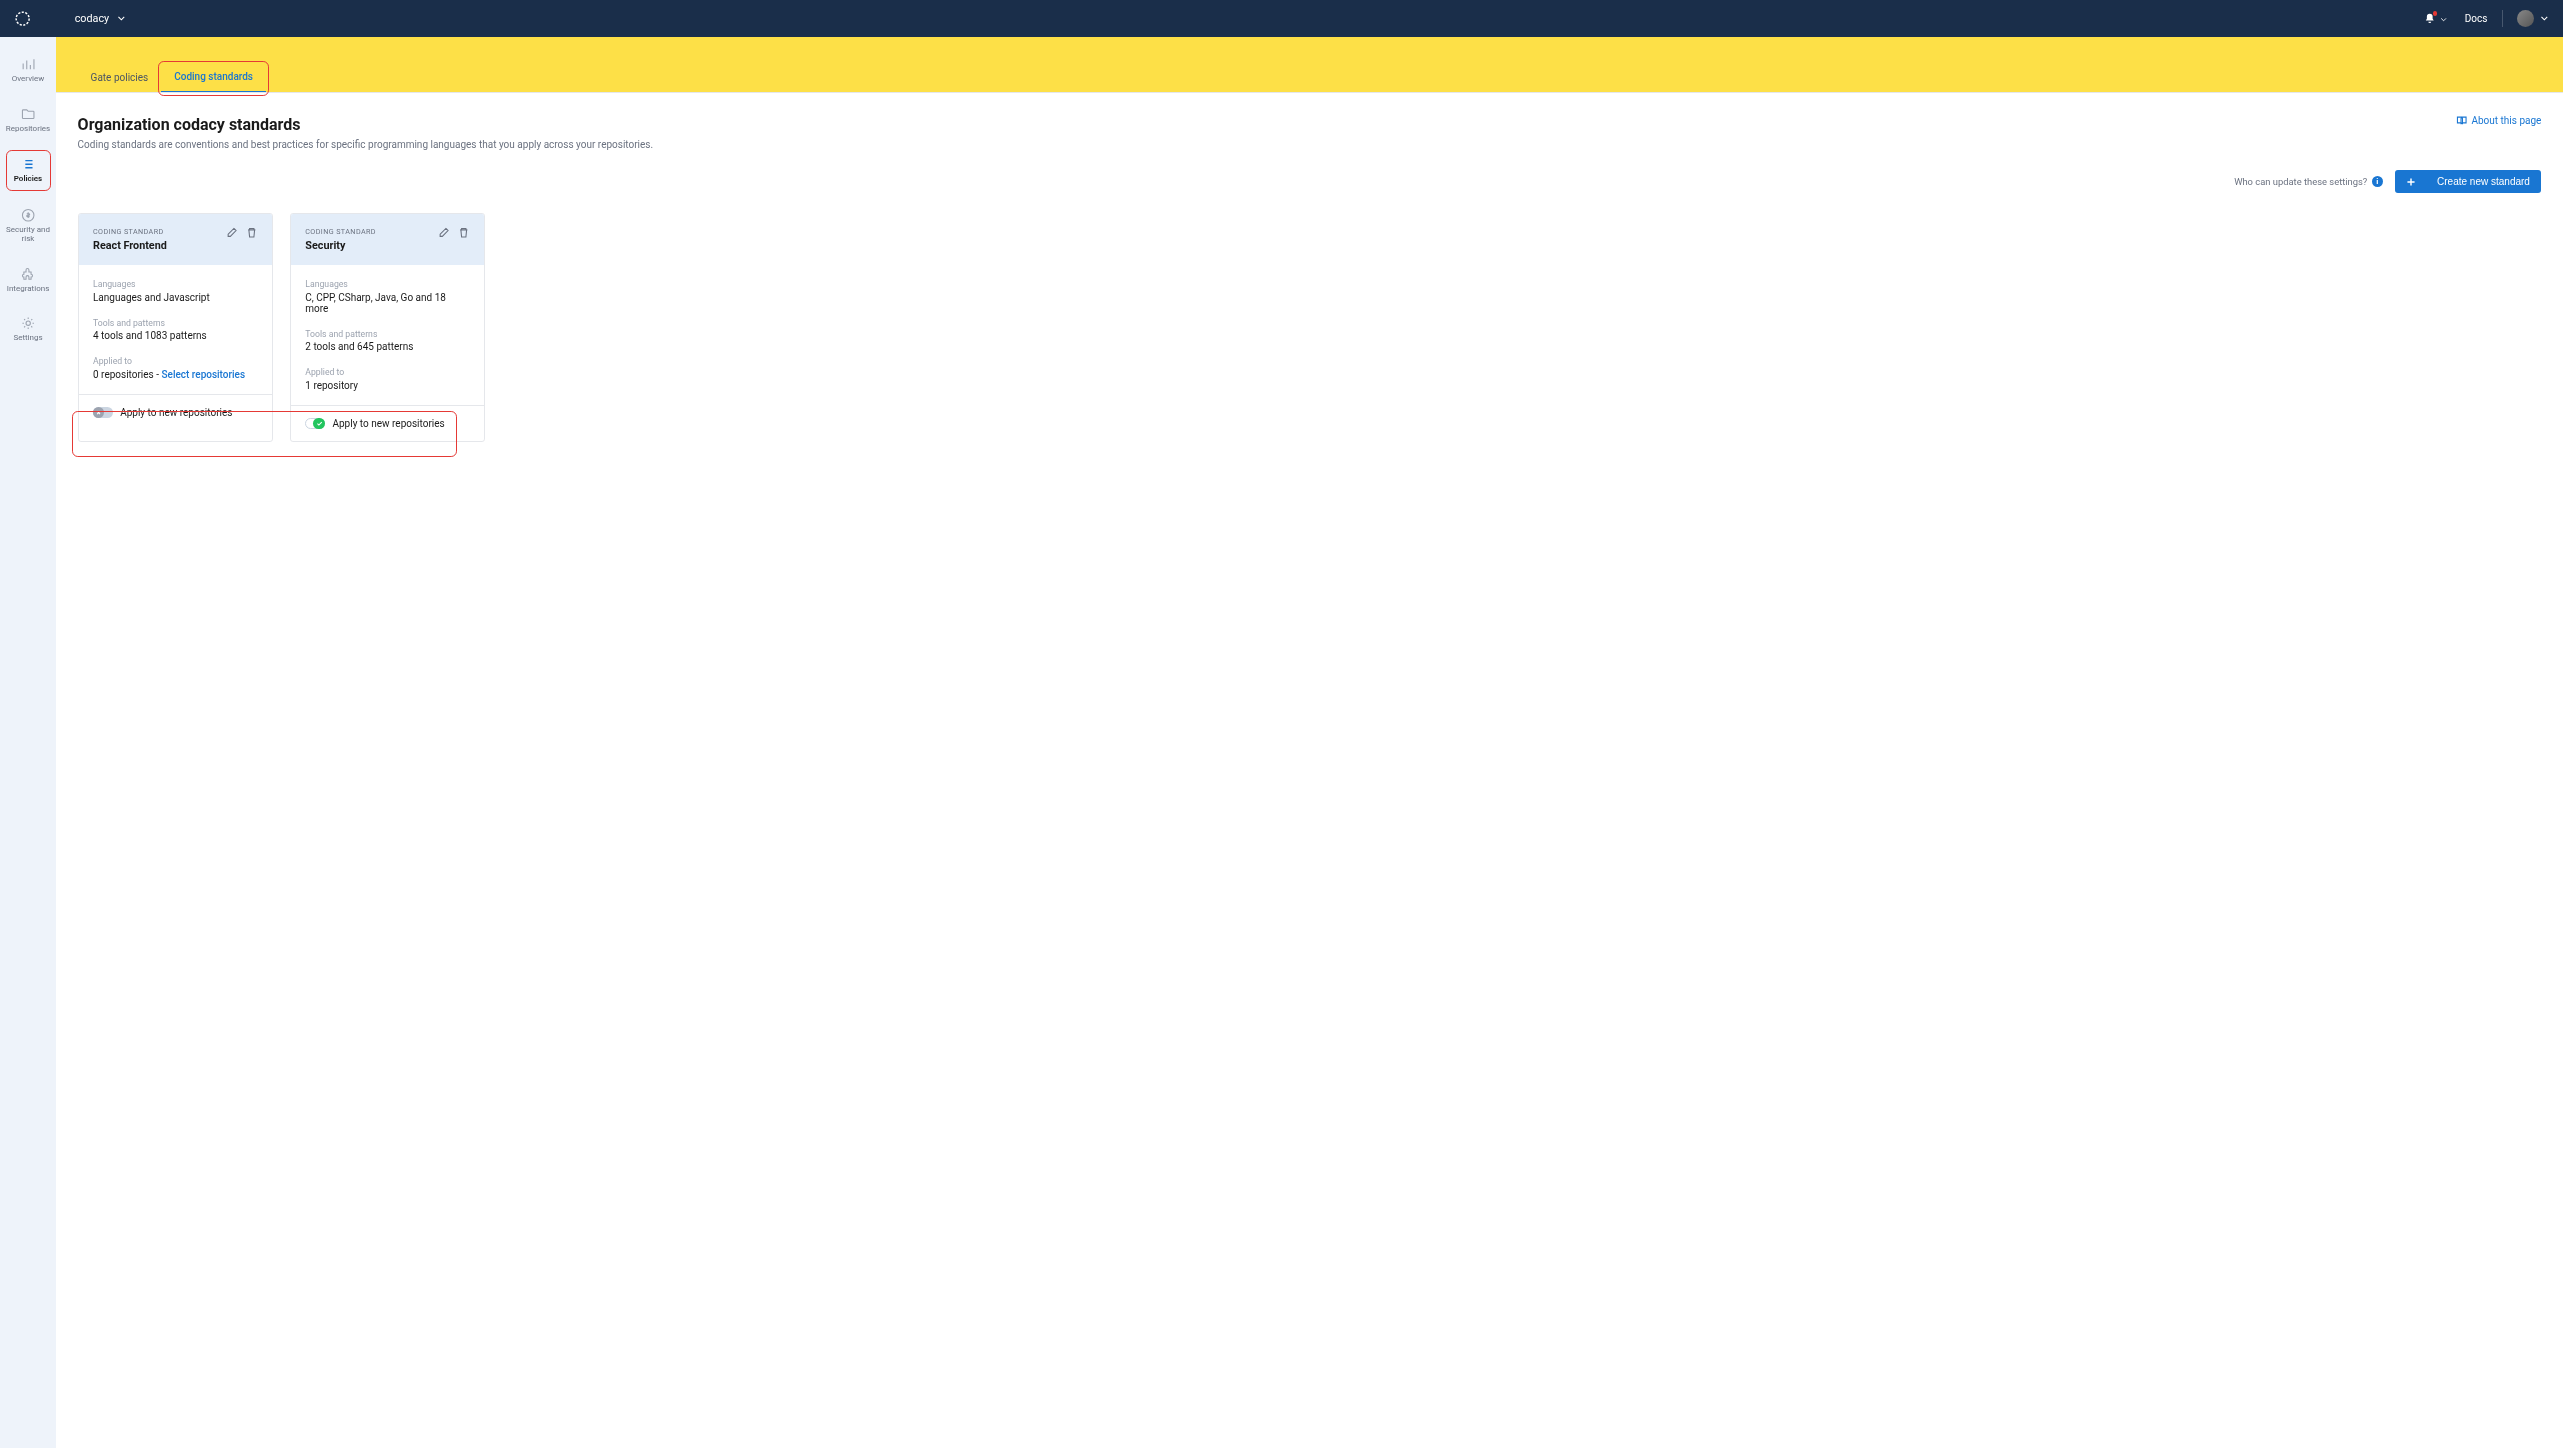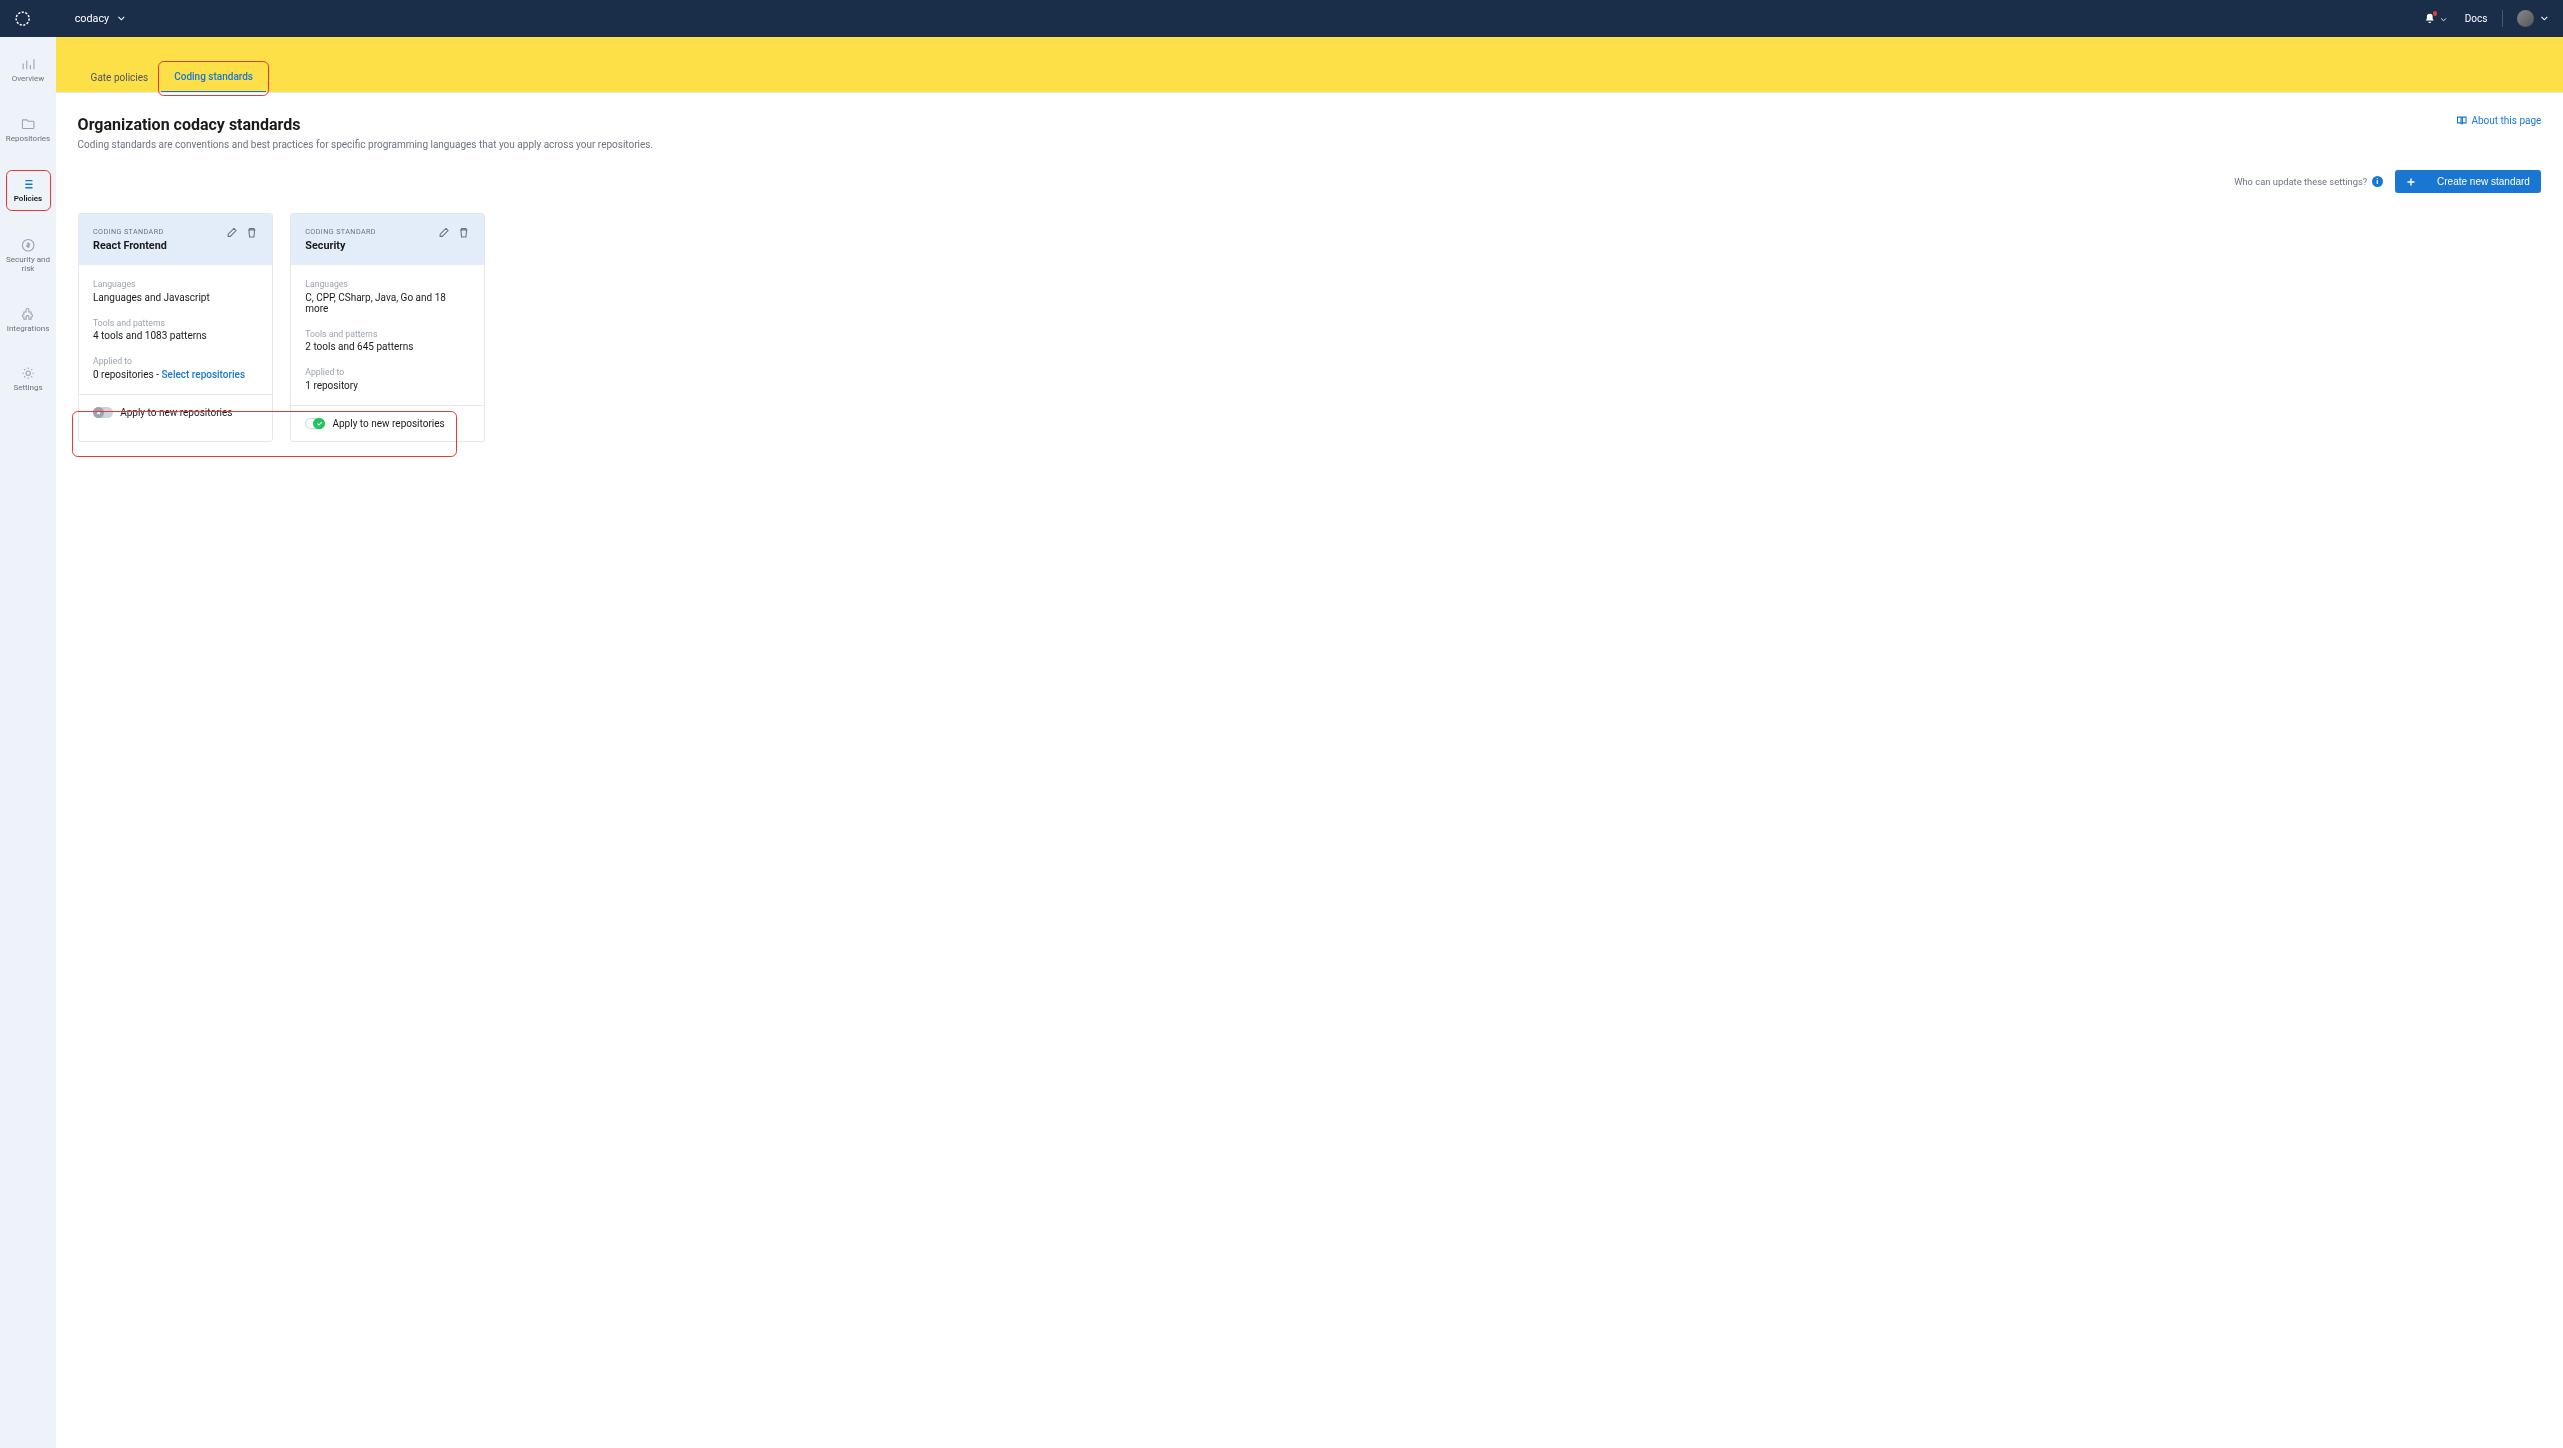--- a/index.html
+++ b/index.html
@@ -8,21 +8,21 @@
 .topbar { background: #1a2e4a; height: 37px; display: flex; align-items: center; padding: 0 14.4px; color: #fff; }
 .logo { width: 17.3px; height: 17.3px; margin-right: 43px; }
 .org-name { display: flex; align-items: center; gap: 8px; color: #fff; cursor: pointer; font-size: 10.8px; }
 .topbar-right { margin-left: auto; display: flex; align-items: center; gap: 14.4px; }
 .topbar-divider { width: 0.7px; height: 17.3px; background: rgba(255,255,255,0.2); }
 .avatar { width: 17.3px; height: 17.3px; border-radius: 50%; background: linear-gradient(135deg,#888,#555); }
 .notif { position: relative; }
 .notif-dot { position:absolute; top:-1.4px; right:-1.4px; width:4.3px; height:4.3px; border-radius:50%; background:#e53935; }
 
 .layout { display: flex; min-height: calc(100vh - 37px); }
-.sidebar { width: 56px; background: #eef3fa; display: flex; flex-direction: column; align-items: center; padding-top: 14.4px; gap: 21px; }
+.sidebar { width: 56px; background: #eef3fa; display: flex; flex-direction: column; align-items: center; padding-top: 14.4px; gap: 11px; }
 .side-item { width: 45px; display: flex; flex-direction: column; align-items: center; gap: 2.9px; padding: 5.8px 0; cursor: pointer; color: #6b7280; font-size: 8px; border-radius: 4.3px; }
 .side-item.active { color: #1a1a1a; }
 .side-item .icon { width: 14.4px; height: 14.4px; }
 .side-label { text-align: center; line-height: 1.2; }
 
 .main { flex: 1; background: #fff; }
 .tabs-bar { background: #fde047; height: 56px; display: flex; align-items: flex-end; padding: 0 21.6px; border-bottom: 0.7px solid #e5e7eb; }
 .tab { padding: 8.7px 13px; color: #4b5563; cursor: pointer; font-size: 10px; }
 .tab.active { color: #1976d2; border-bottom: 1.4px solid #1976d2; font-weight: 500; }
 

